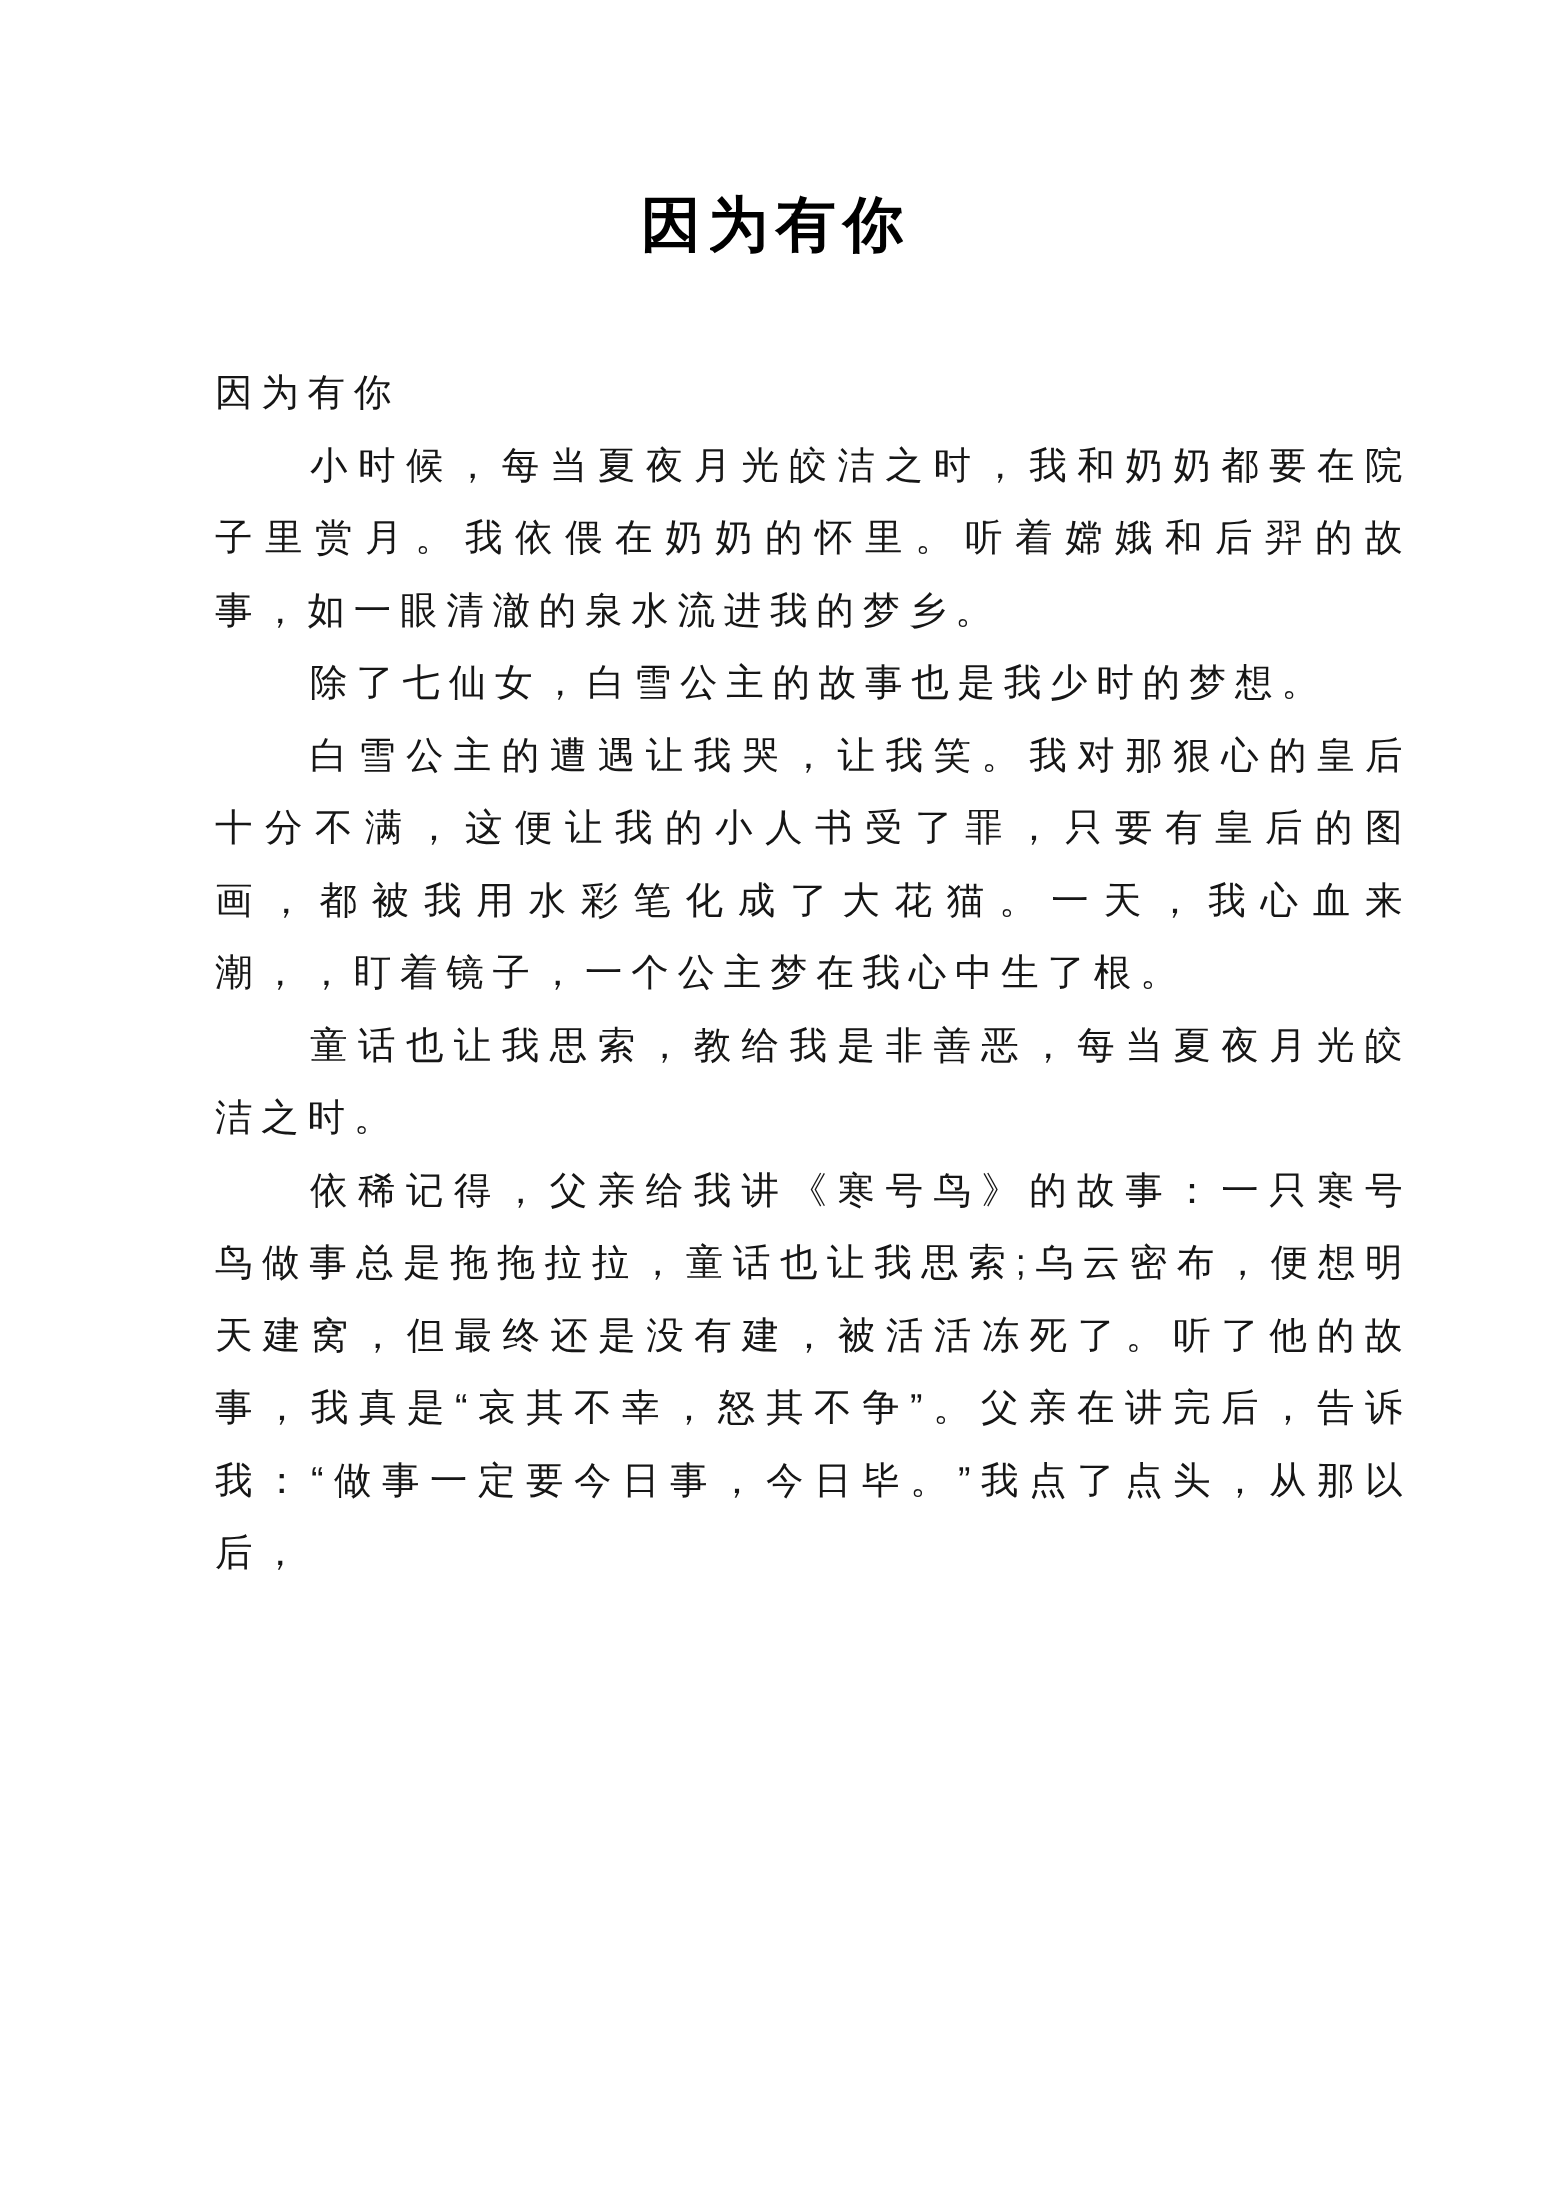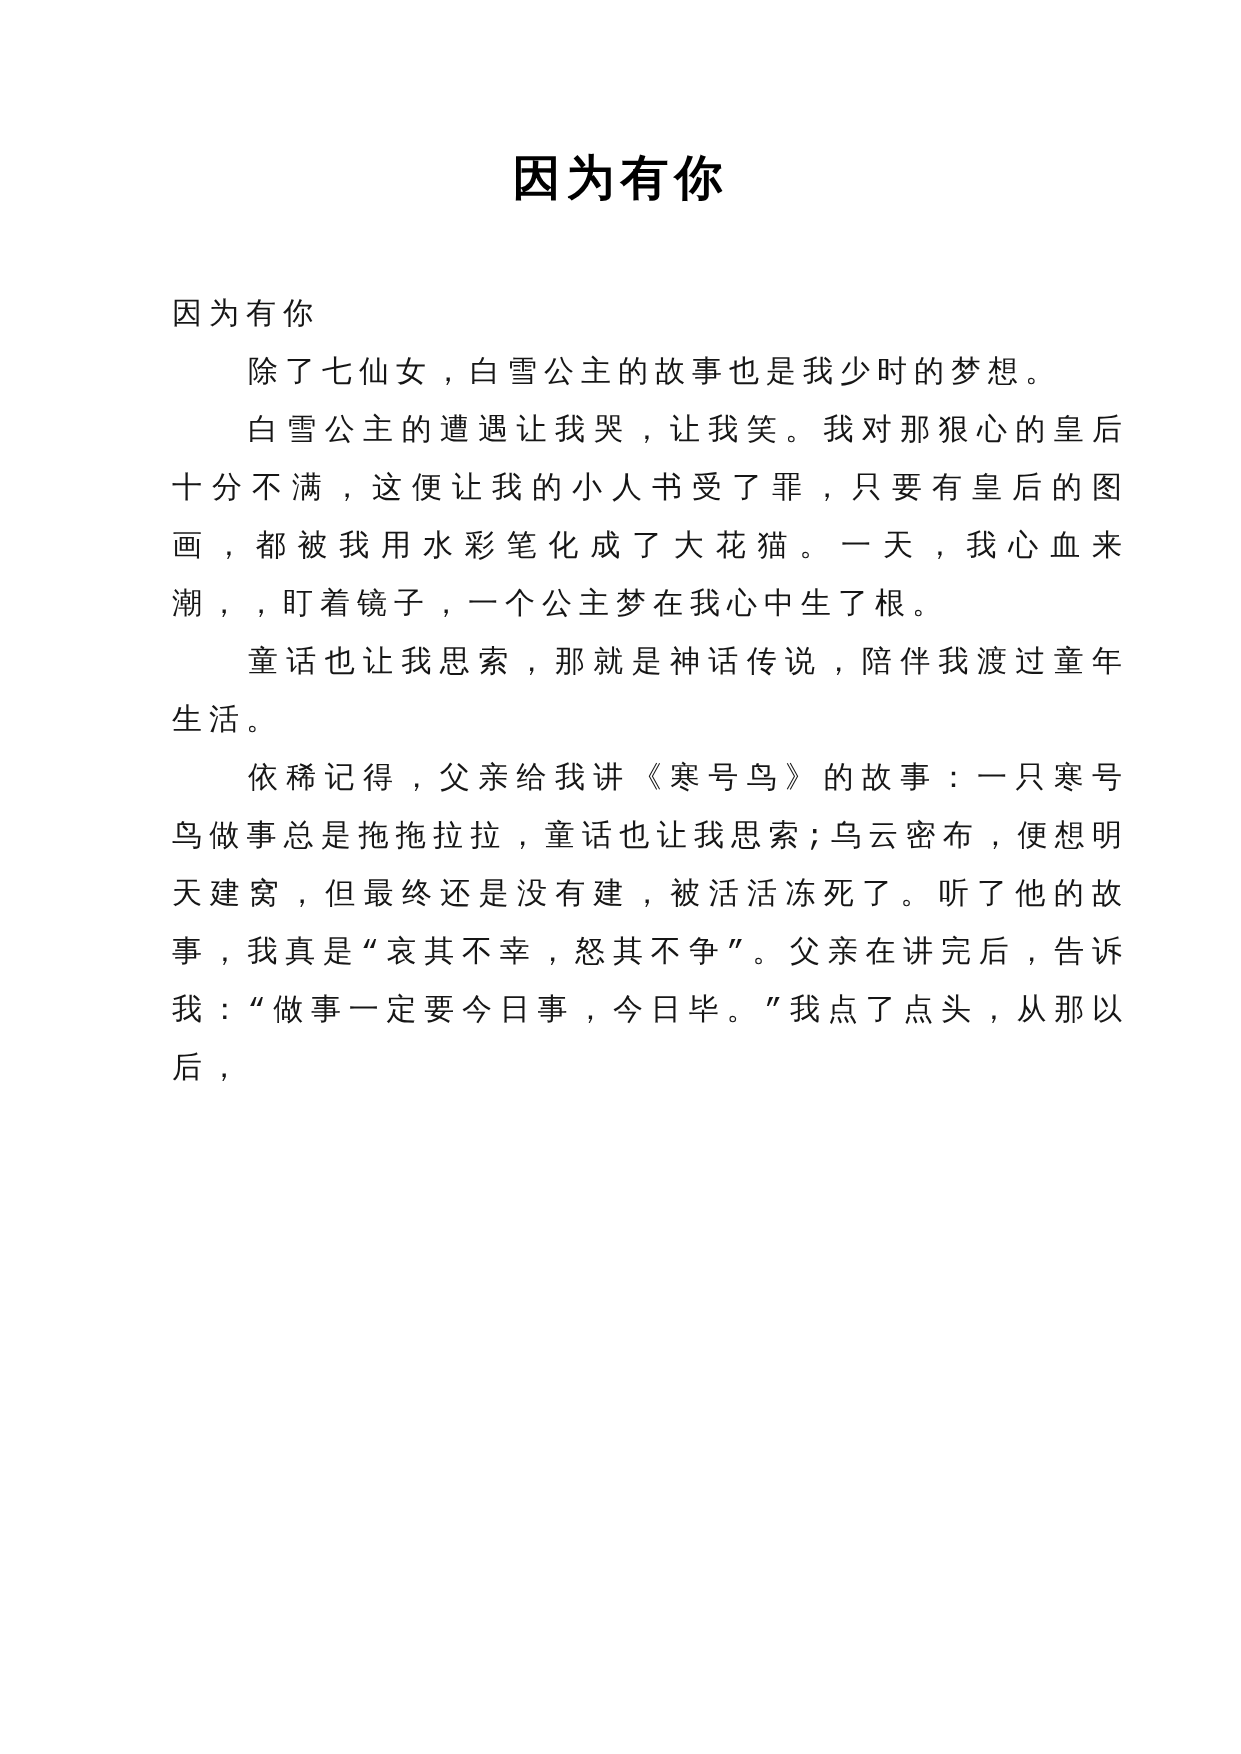--- a/index.html
+++ b/index.html
@@ -9,21 +9,21 @@
   }
   .page {
     position: relative;
     width: 1241px;
     height: 1754px;
     margin: 0 auto;
     background: #ffffff;
     box-sizing: border-box;
     padding: 145px 112px 0 172px;
     overflow: hidden;
-    font-family: Liberation Mono, monospace;
+    font-family: Liberation Sans, sans-serif;
   }
   .doc-title {
     margin: 0 -112px 69px -172px;   
     text-align: center;
     font-size: 48px;
     line-height: 72px;
     font-weight: 700;
     letter-spacing: 6px;
     color: #000000;
     white-space: nowrap;
@@ -42,18 +42,19 @@
     text-indent: 76px;
   }
 </style>
 </head>
 <body>
 
 <div class="page">
   <h1 class="doc-title">因为有你</h1>
   <div class="doc-body">
       <p>因为有你</p>
+      <p class="indent">小时候，每当夏夜月光皎洁之时，我和奶奶都要在院子里赏月。我依偎在奶奶的怀里。听着嫦娥和后羿的故事，如一眼清澈的泉水流进我的梦乡。</p>
       <p class="indent">除了七仙女，白雪公主的故事也是我少时的梦想。</p>
       <p class="indent">白雪公主的遭遇让我哭，让我笑。我对那狠心的皇后十分不满，这便让我的小人书受了罪，只要有皇后的图画，都被我用水彩笔化成了大花猫。一天，我心血来潮，，盯着镜子，一个公主梦在我心中生了根。</p>
-      <p class="indent">童话也让我思索，那就是神话传说，陪伴我渡过童年生活。</p>
+      <p class="indent">童话也让我思索，教给我是非善恶，每当夏夜月光皎洁之时。</p>
       <p class="indent">依稀记得，父亲给我讲《寒号鸟》的故事：一只寒号鸟做事总是拖拖拉拉，童话也让我思索;乌云密布，便想明天建窝，但最终还是没有建，被活活冻死了。听了他的故事，我真是“哀其不幸，怒其不争”。父亲在讲完后，告诉我：“做事一定要今日事，今日毕。”我点了点头，从那以后，</p>
     </div>
 </div>
 
 </body></html>

